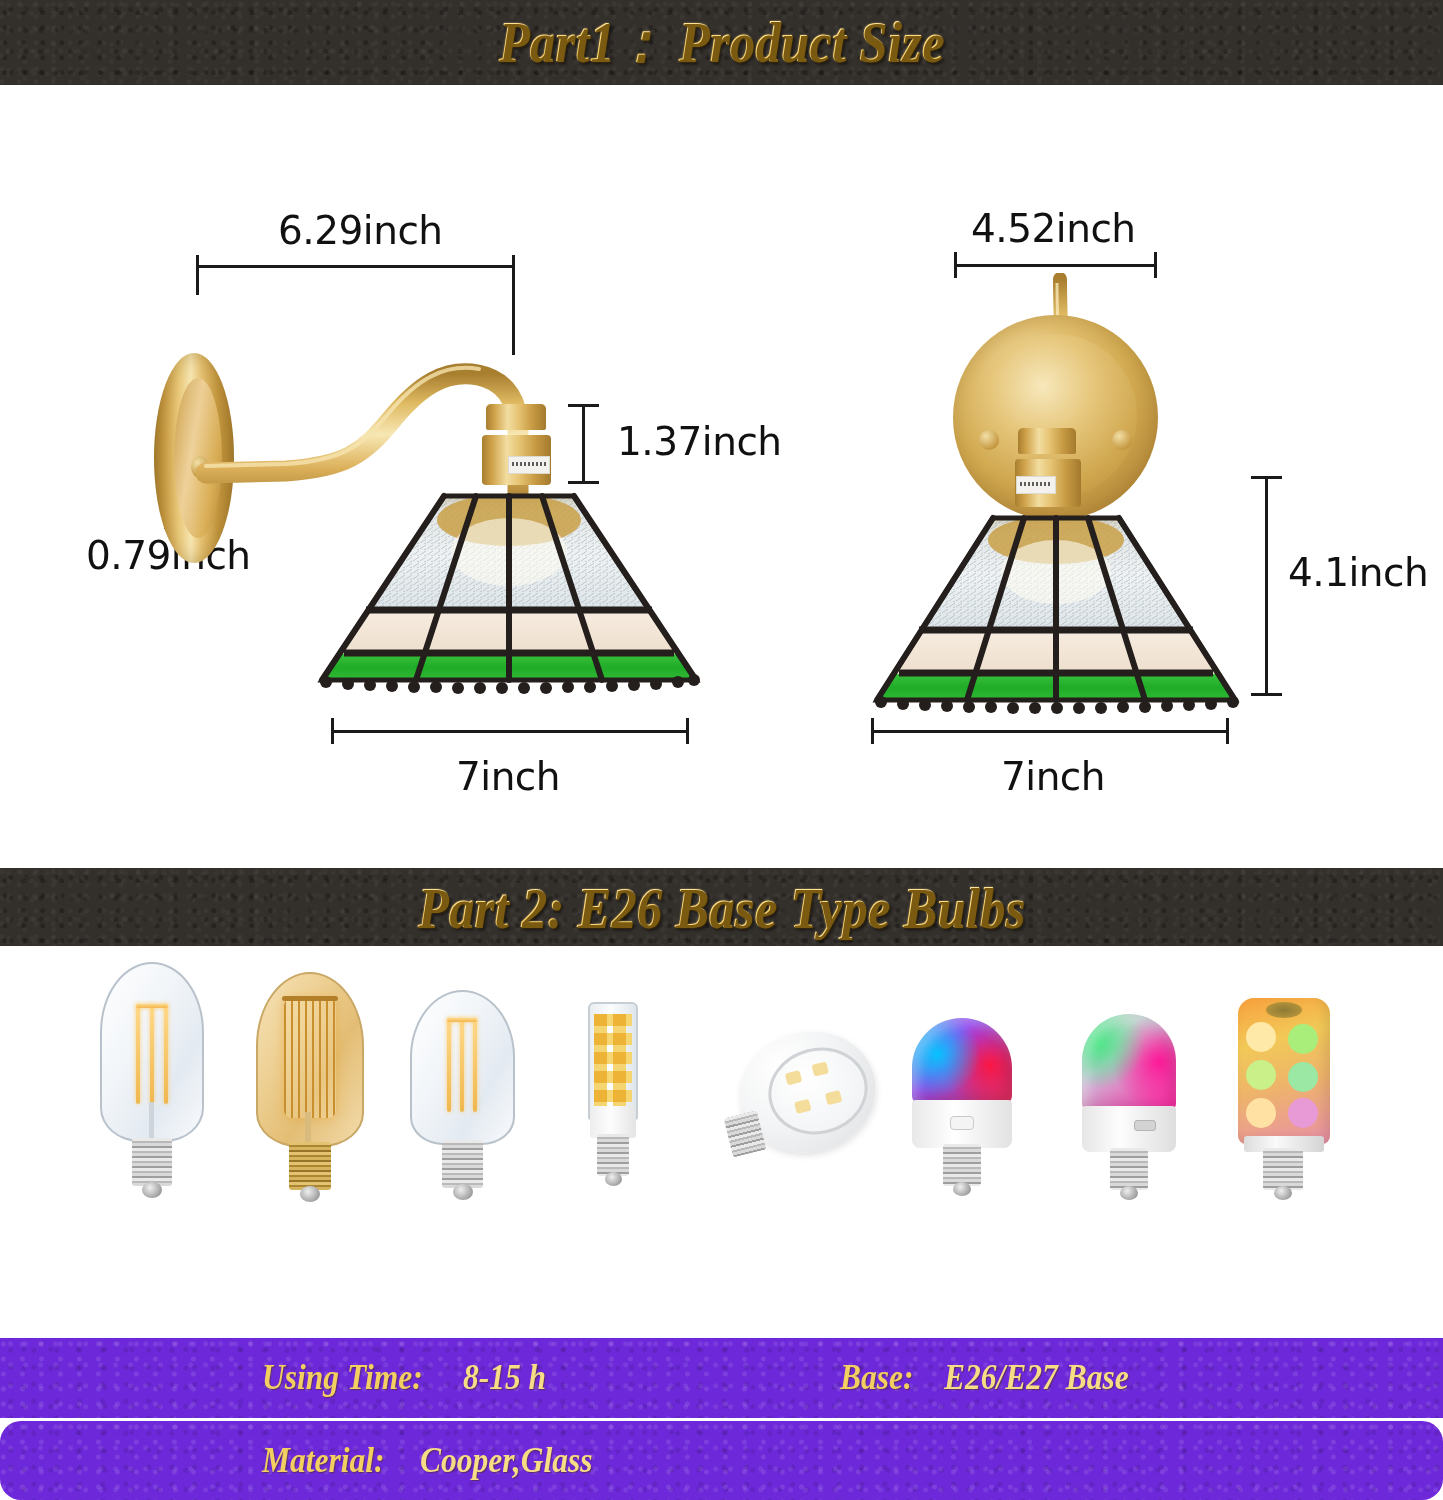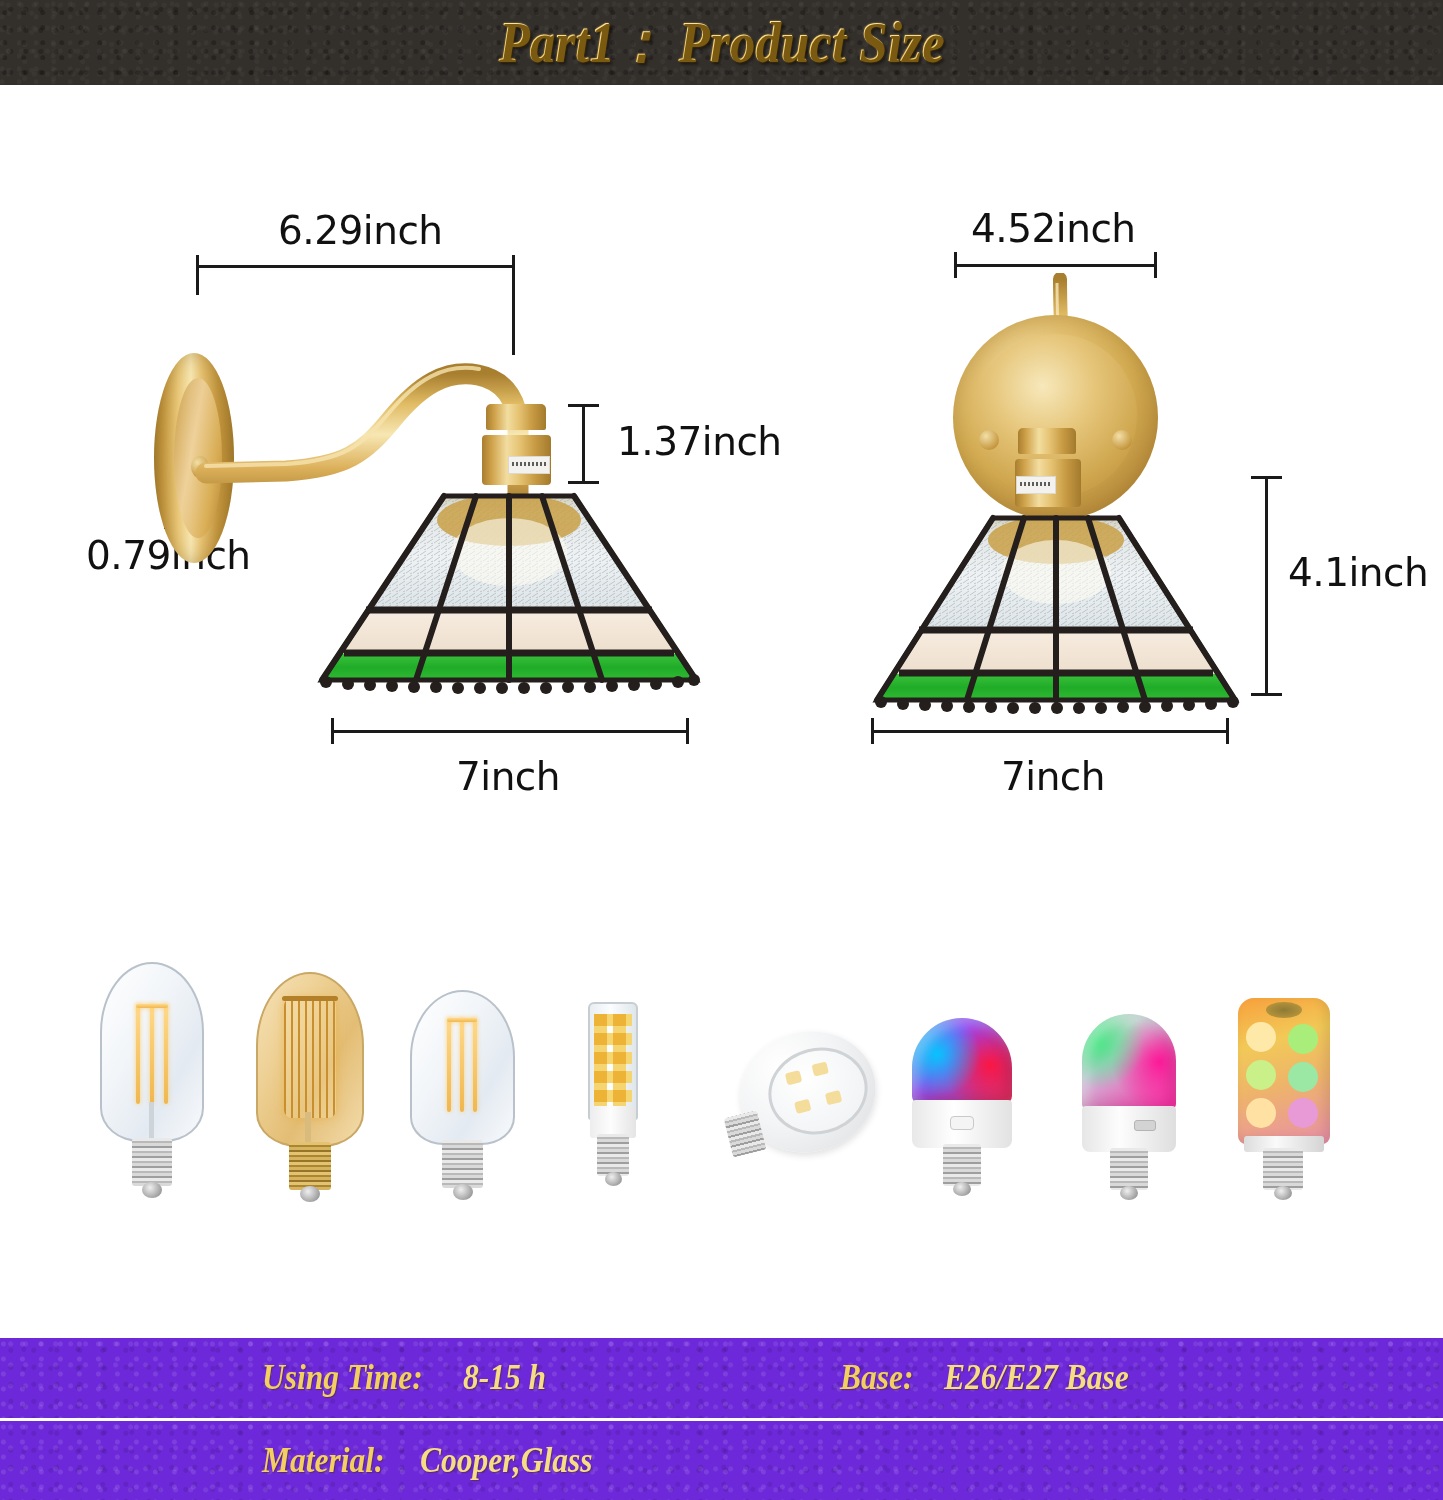--- a/index.html
+++ b/index.html
@@ -171,21 +171,21 @@
     content:""; position:absolute; inset:0;
     background-image:
       radial-gradient(circle at 18% 40%, rgba(255,255,255,.10) 0 2px, transparent 3px),
       radial-gradient(circle at 47% 72%, rgba(0,0,0,.10) 0 2px, transparent 3px),
       radial-gradient(circle at 71% 28%, rgba(255,255,255,.09) 0 2px, transparent 3px),
       radial-gradient(circle at 88% 60%, rgba(0,0,0,.09) 0 2px, transparent 3px);
     background-size: 19px 15px, 23px 17px, 15px 21px, 27px 19px;
     pointer-events:none;
   }
   #info-row-1 { top:1338px; height:80px; }
-  #info-row-2 { top:1421px; height:79px; }
+  #info-row-2 { top:1421px; height:79px;border-radius:21px; }
 
   .info-cell {
     position:absolute; z-index:2;
     display:flex; align-items:center; gap: 22px;
     white-space: nowrap;
   }
   .info-key, .info-val {
     font-family:"Liberation Serif", serif;
     font-weight:700; font-style:italic;
     font-size: 35px;
@@ -418,20 +418,23 @@
         </g>
       </svg>
 
       <div class="dim-line dim-h" style="left:855px; top:652px; width:358px;"></div>
       <div class="tick" style="left:855px; top:640px; height:26px;"></div>
       <div class="tick" style="left:1210px; top:640px; height:26px;"></div>
       <div class="dim-label" style="left:985px; top:676px;">7inch</div>
     </div>
   </div>
 
+  <div class="banner" id="banner2">
+    <span class="banner-text">Part 2: E26 Base Type Bulbs</span>
+  </div>
 
   <div class="bulbs">
 
     <div class="bulb" style="left:92px; top:16px; width:120px; height:250px;">
       <div class="glass-clear" style="position:absolute; left:8px; top:0; width:104px; height:180px;
                   border-radius: 52px 52px 40px 40px / 70px 70px 34px 34px;"></div>
       <div style="position:absolute; left:44px; top:42px; width:34px; height:110px;">
         <div class="filament" style="left:0;  top:0;  width:4px; height:100px;"></div>
         <div class="filament" style="left:14px;top:0;  width:4px; height:100px;"></div>
         <div class="filament" style="left:28px;top:0;  width:4px; height:100px;"></div>

